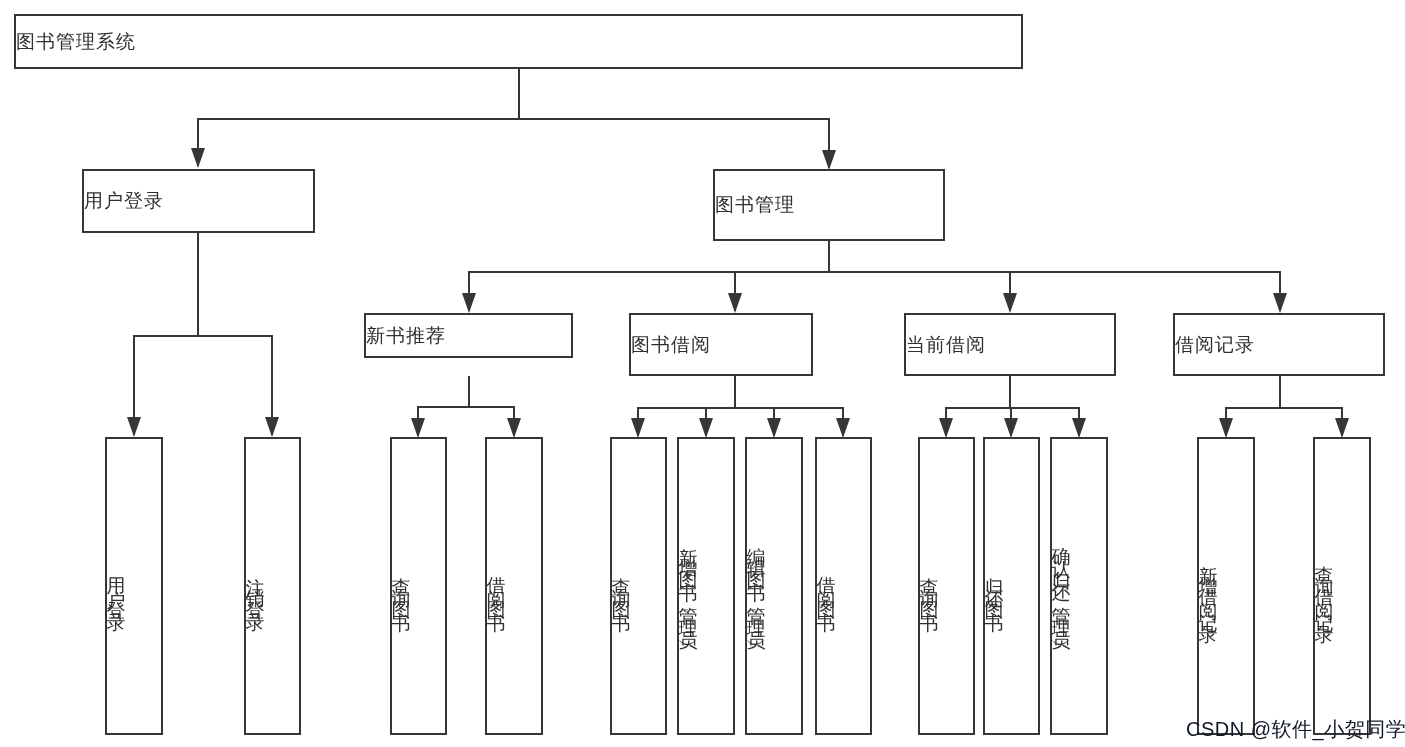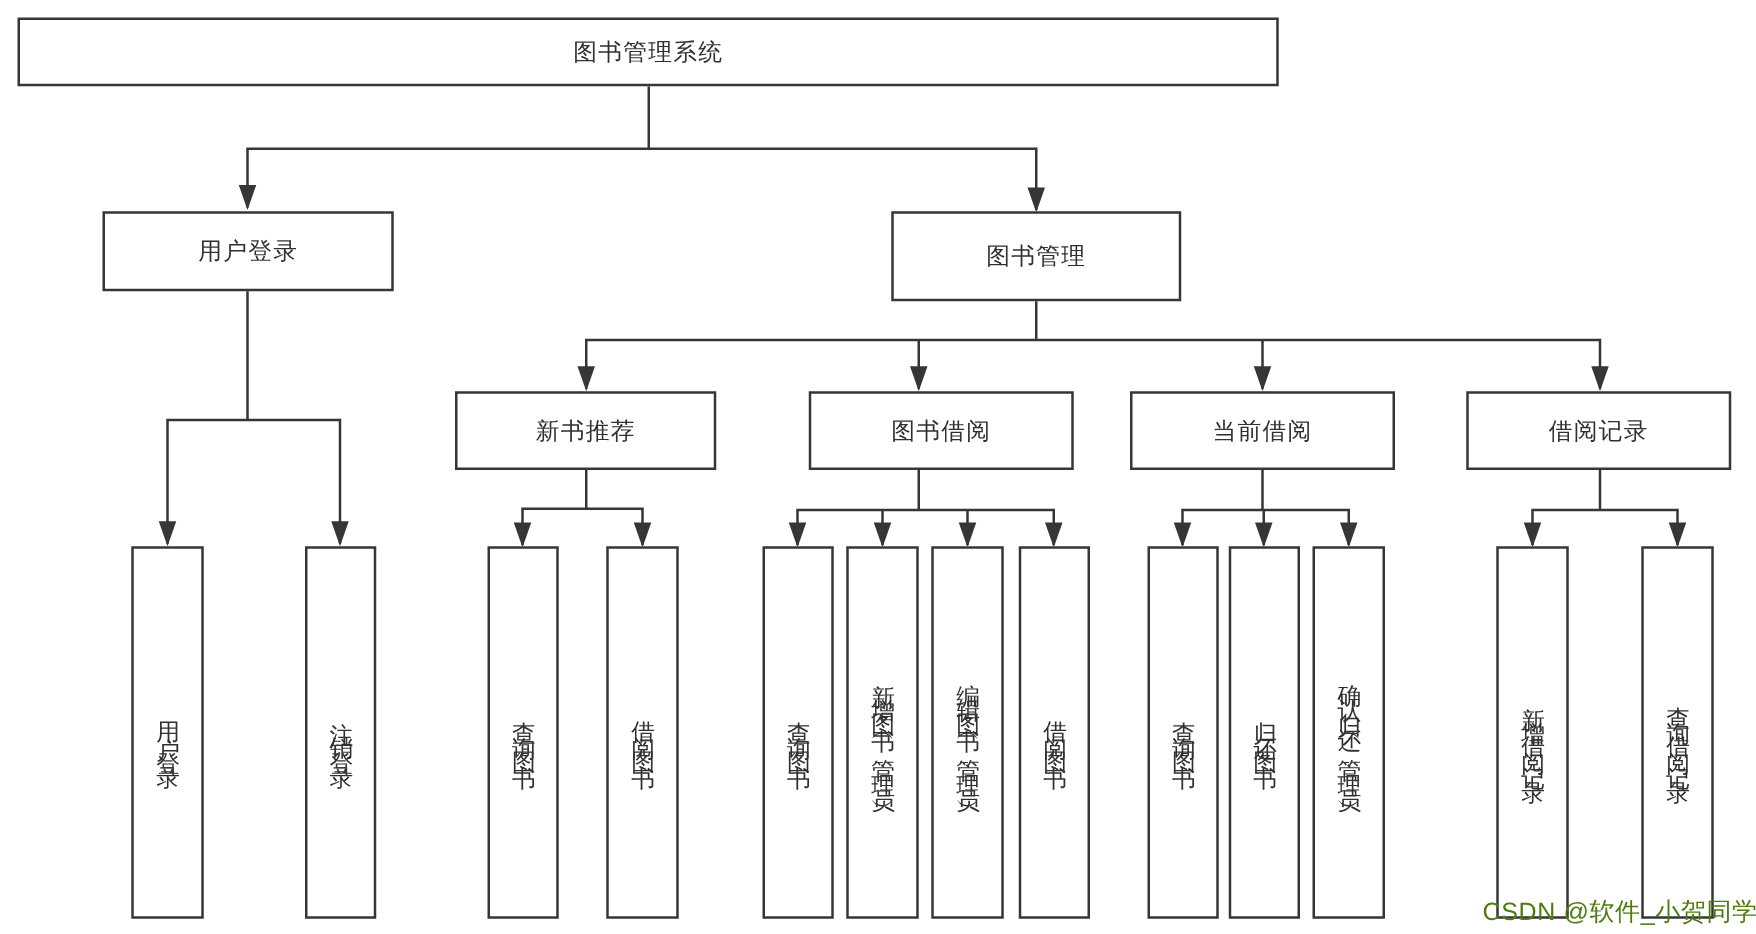--- a/index.html
+++ b/index.html
@@ -21,21 +21,20 @@
     top: 0;
     z-index: 0;
   }
   .box {
     position: absolute;
     box-sizing: border-box;
     border: 2px solid #363636;
     background: #ffffff;
     display: flex;
     align-items: center;
-    justify-content: center;
     z-index: 1;
   }
   .hlabel {
     font-size: 19px;
     color: #303030;
     letter-spacing: 1px;
     white-space: nowrap;
   }
   .vlabel {
     writing-mode: vertical-lr;
@@ -43,21 +42,21 @@
     font-size: 19px;
     line-height: 1;
     color: #303030;
     letter-spacing: 12px;
   }
   .watermark {
     position: absolute;
     left: 1186px;
     top: 716px;
     font-size: 20px;
-    color: #4d7c0f;
+    color: #0f172a;
     letter-spacing: 0.5px;
     white-space: nowrap;
     z-index: 2;
   }
 </style>
 </head>
 <body>
 
 <div class="stage">
 
@@ -100,24 +99,24 @@
     <span class="hlabel">图书管理系统</span>
   </div>
 
   <div class="box" style="left:82px;top:169px;width:233px;height:64px">
     <span class="hlabel">用户登录</span>
   </div>
   <div class="box" style="left:713px;top:169px;width:232px;height:72px">
     <span class="hlabel">图书管理</span>
   </div>
 
-  <div class="box" style="left:364px;top:313px;width:209px;height:63px">
+  <div class="box" style="left:364px;top:313px;width:209px;height:45px">
     <span class="hlabel">新书推荐</span>
   </div>
-  <div class="box" style="left:647px;top:313px;width:212px;height:63px">
+  <div class="box" style="left:629px;top:313px;width:184px;height:63px">
     <span class="hlabel">图书借阅</span>
   </div>
   <div class="box" style="left:1173px;top:313px;width:212px;height:63px">
     <span class="hlabel">借阅记录</span>
   </div>
   <div class="box" style="left:904px;top:313px;width:212px;height:63px">
     <span class="hlabel">当前借阅</span>
   </div>
 
   <div class="box" style="left:105px;top:437px;width:58px;height:298px">

